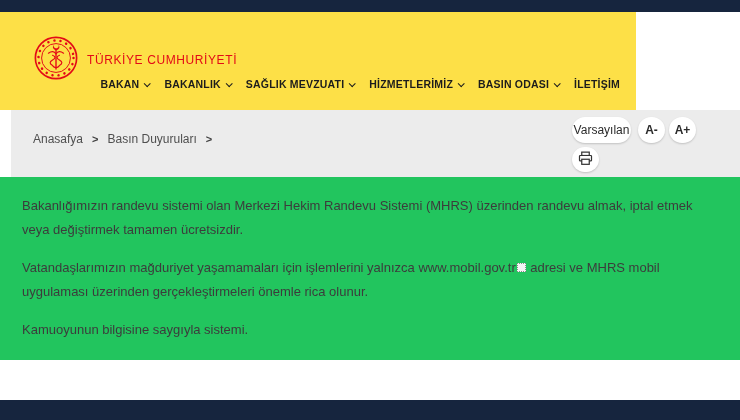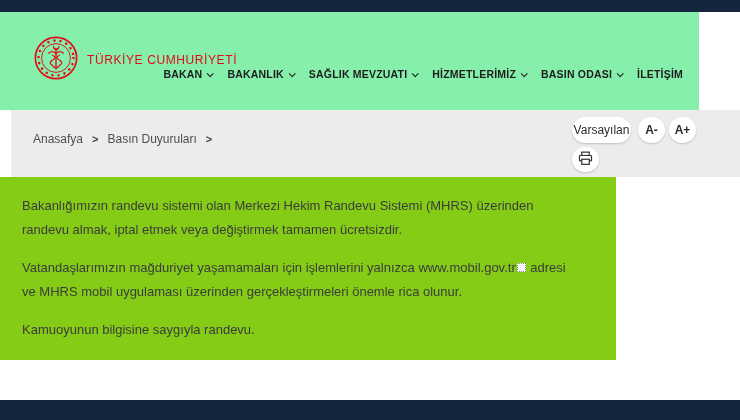--- a/index.html
+++ b/index.html
@@ -9,37 +9,37 @@
     position: relative;
     background: #ffffff;
     overflow: hidden;
     color: #3c3c3c;
   }
   .topbar {
     position: absolute; top: 0; left: 0; width: 740px; height: 12px;
     background: #16253e;
   }
   .header {
-    position: absolute; top: 12px; left: 0; width: 699px; height: 98px;
-    background: #86efac;
+    position: absolute; top: 12px; left: 0; width: 636px; height: 98px;
+    background: #fde047;
   }
   .logo {
     position: absolute; left: 34px; top: 24px;
     display: flex; align-items: center; gap: 9px; cursor: pointer;
   }
   .logo-text { display: flex; flex-direction: column; line-height: 1.25; }
   .logo-line1 {
     color: #e30a17; font-size: 12px; font-weight: 400; letter-spacing: 0.6px;
   }
   .logo-line2 {
     color: #e30a17; font-size: 14px; font-weight: 700; letter-spacing: 2.2px;
   }
   .nav {
     position: absolute; right: 16px; top: 56px; height: 22px;
-    display: flex; align-items: flex-start; gap: 15px;
+    display: flex; align-items: flex-end; gap: 15px;
   }
   .nav-item {
     display: flex; align-items: center; gap: 5px;
     font-size: 10.5px; font-weight: 700; color: #1c1c1c;
     letter-spacing: 0.2px; cursor: pointer; white-space: nowrap;
   }
   .chev {
     width: 5px; height: 5px;
     border-right: 1.6px solid #1c1c1c; border-bottom: 1.6px solid #1c1c1c;
     transform: rotate(45deg) translateY(-1px);
@@ -62,22 +62,22 @@
     font-family: "Liberation Sans", sans-serif;
     font-size: 12px; font-weight: 600; color: #2b2b2b;
     display: flex; align-items: center; justify-content: center;
     cursor: pointer;
   }
   .btn-default { left: 561px; top: 7px; width: 59px; height: 26px; font-weight: 500; }
   .btn-dec { left: 627px; top: 7px; width: 27px; height: 26px; font-weight: 700; }
   .btn-inc { left: 658px; top: 7px; width: 27px; height: 26px; font-weight: 700; }
   .btn-print { left: 561px; top: 37px; width: 27px; height: 25px; }
   .content-band {
-    position: absolute; top: 177px; left: 0; width: 616px; height: 183px;
-    background: #84cc16;
+    position: absolute; top: 177px; left: 0; width: 740px; height: 183px;
+    background: #22c55e;
     padding: 17px 42px 0 22px;
   }
   .content-band p {
     font-size: 13px; line-height: 1.85; color: #3c3c3c; margin-bottom: 14px;
   }
   .body-link { color: #3c3c3c; text-decoration: none; cursor: pointer; }
   .missing-glyph {
     display: inline-block; width: 9px; height: 9px;
     border: 1px dotted #8a8a8a; background: #f5f5f5;
     margin: 0 1px; vertical-align: baseline;
@@ -155,16 +155,16 @@
         <rect x="1.6" y="4.8" width="12.8" height="5.8" rx="0.8" fill="#ffffff" stroke="#333333" stroke-width="1.3"></rect>
         <rect x="4" y="8.8" width="8" height="5.4" fill="#ffffff" stroke="#333333" stroke-width="1.3"></rect>
       </svg>
     </span>
   </button>
 </div>
 
 <div class="content-band">
   <p>Bakanlığımızın randevu sistemi olan Merkezi Hekim Randevu Sistemi (MHRS) üzerinden randevu almak, iptal etmek veya değiştirmek tamamen ücretsizdir.</p>
   <p><span>Vatandaşlarımızın mağduriyet yaşamamaları için işlemlerini yalnızca </span><a class="body-link">www.mobil.gov.tr</a><span class="missing-glyph"></span><span> adresi ve MHRS mobil uygulaması üzerinden gerçekleştirmeleri önemle rica olunur.</span></p>
-  <p>Kamuoyunun bilgisine saygıyla randevu.</p>
+  <p>Kamuoyunun bilgisine saygıyla sistemi.</p>
 </div>
 
 <div class="footerbar"></div>
 
 </body></html>

